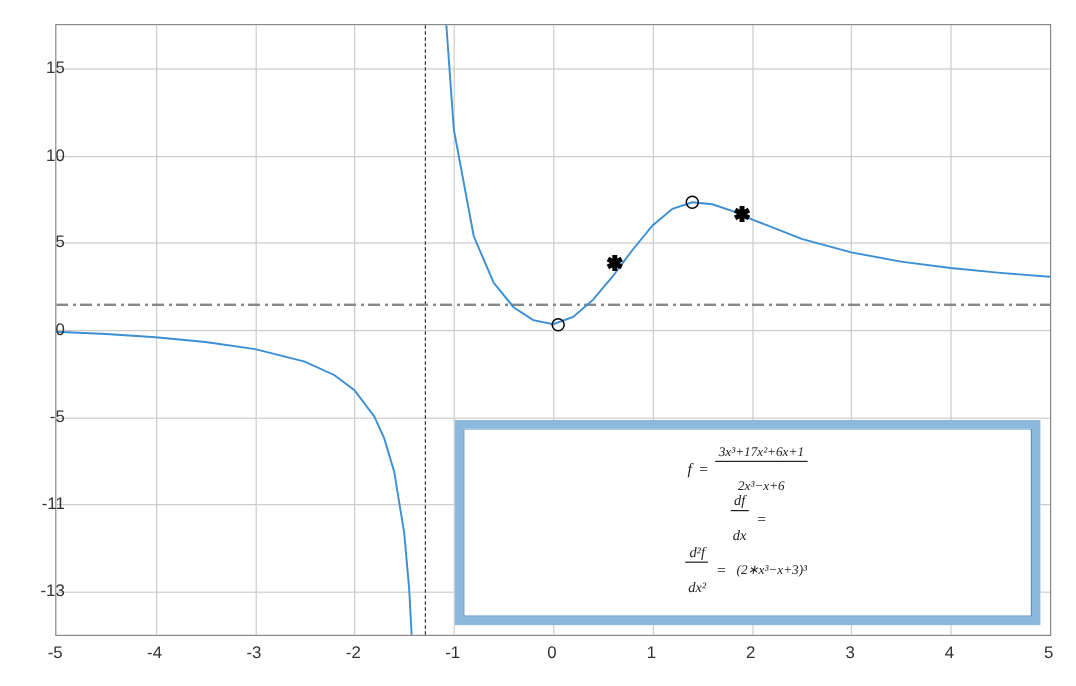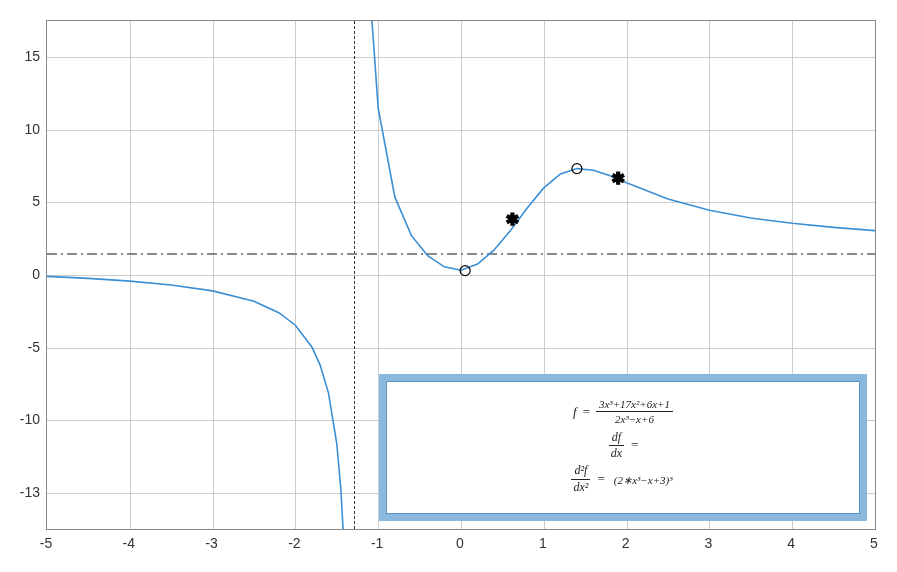--- a/index.html
+++ b/index.html
@@ -50,21 +50,21 @@
     height: 2px;
     background-image: repeating-linear-gradient(to right, #888 0, #888 10px, transparent 10px, transparent 14px, #888 14px, #888 16px, transparent 16px, transparent 20px);
   }
   
   .tick-label-x, .tick-label-y {
     position: absolute;
     font-size: 14px;
     color: #333;
   }
   .tick-label-x { top: 525px; transform: translateX(-50%); }
-  .tick-label-y { left: 30px; transform: translate(-100%, -50%); }
+  .tick-label-y { left: 44px; transform: translate(-100%, -50%); }
   
   svg.curves {
     position: absolute;
     left: 0; top: 0;
     width: 100%; height: 100%;
     overflow: hidden;
   }
   .curve {
     fill: none;
     stroke: #3b8fd4;
@@ -101,20 +101,21 @@
     gap: 6px;
     white-space: nowrap;
   }
   .frac {
     display: inline-flex;
     flex-direction: column;
     align-items: center;
     font-style: italic;
     line-height: 1.1;
     vertical-align: middle;
+    gap: 13px;
   }
   .frac .num { border-bottom: 1px solid #222; padding: 0 3px 1px 3px; font-size: 11px;}
   .frac .den { padding: 1px 3px 0 3px; font-size: 11px;}
   .frac.lhs .num, .frac.lhs .den { font-size: 12px; }
   .upright { font-style: normal; }
 </style>
 </head>
 <body>
 
 <div class="chart-container">
@@ -180,19 +181,19 @@
     <div class="tick-label-x" style="left: 201.6px;">-3</div>
     <div class="tick-label-x" style="left: 284.4px;">-2</div>
     <div class="tick-label-x" style="left: 367.2px;">-1</div>
     <div class="tick-label-x" style="left: 450px;">0</div>
     <div class="tick-label-x" style="left: 532.8px;">1</div>
     <div class="tick-label-x" style="left: 615.6px;">2</div>
     <div class="tick-label-x" style="left: 698.4px;">3</div>
     <div class="tick-label-x" style="left: 781.2px;">4</div>
     <div class="tick-label-x" style="left: 864px;">5</div>
     <div class="tick-label-y" style="top: 481.714px;">-13</div>
-    <div class="tick-label-y" style="top: 409.143px;">-10</div>
+    <div class="tick-label-y" style="top: 409.143px;">-11</div>
     <div class="tick-label-y" style="top: 336.571px;">-5</div>
     <div class="tick-label-y" style="top: 264px;">0</div>
     <div class="tick-label-y" style="top: 191.429px;">5</div>
     <div class="tick-label-y" style="top: 118.857px; text-align: center;">10</div>
     <div class="tick-label-y" style="top: 46.2857px;">15</div>
   </div>
 
 </body></html>

